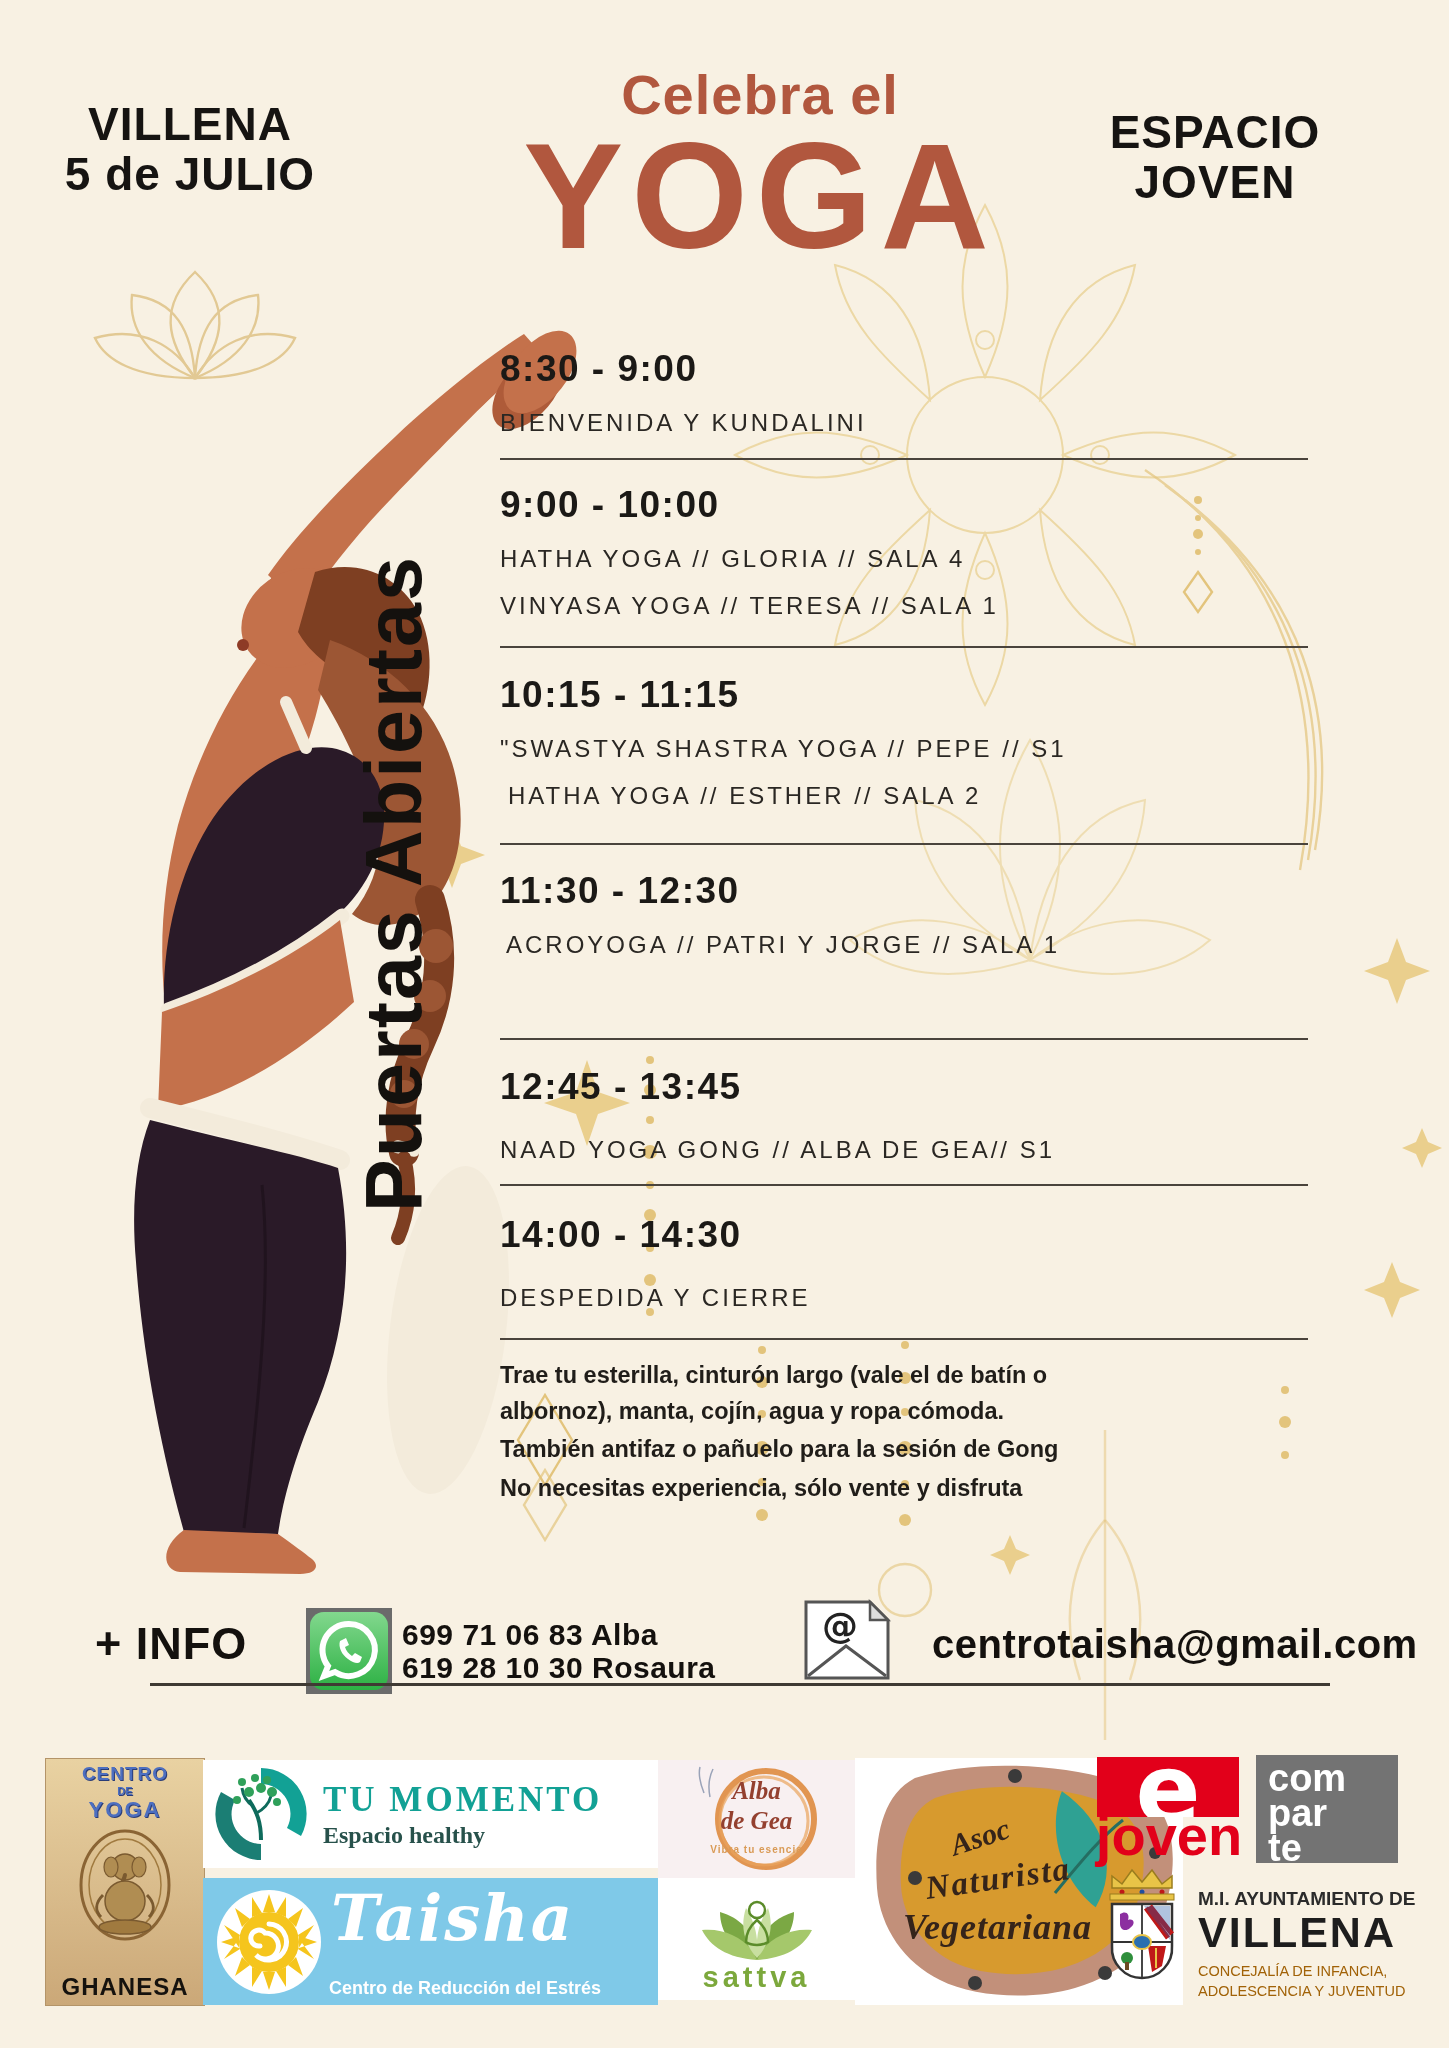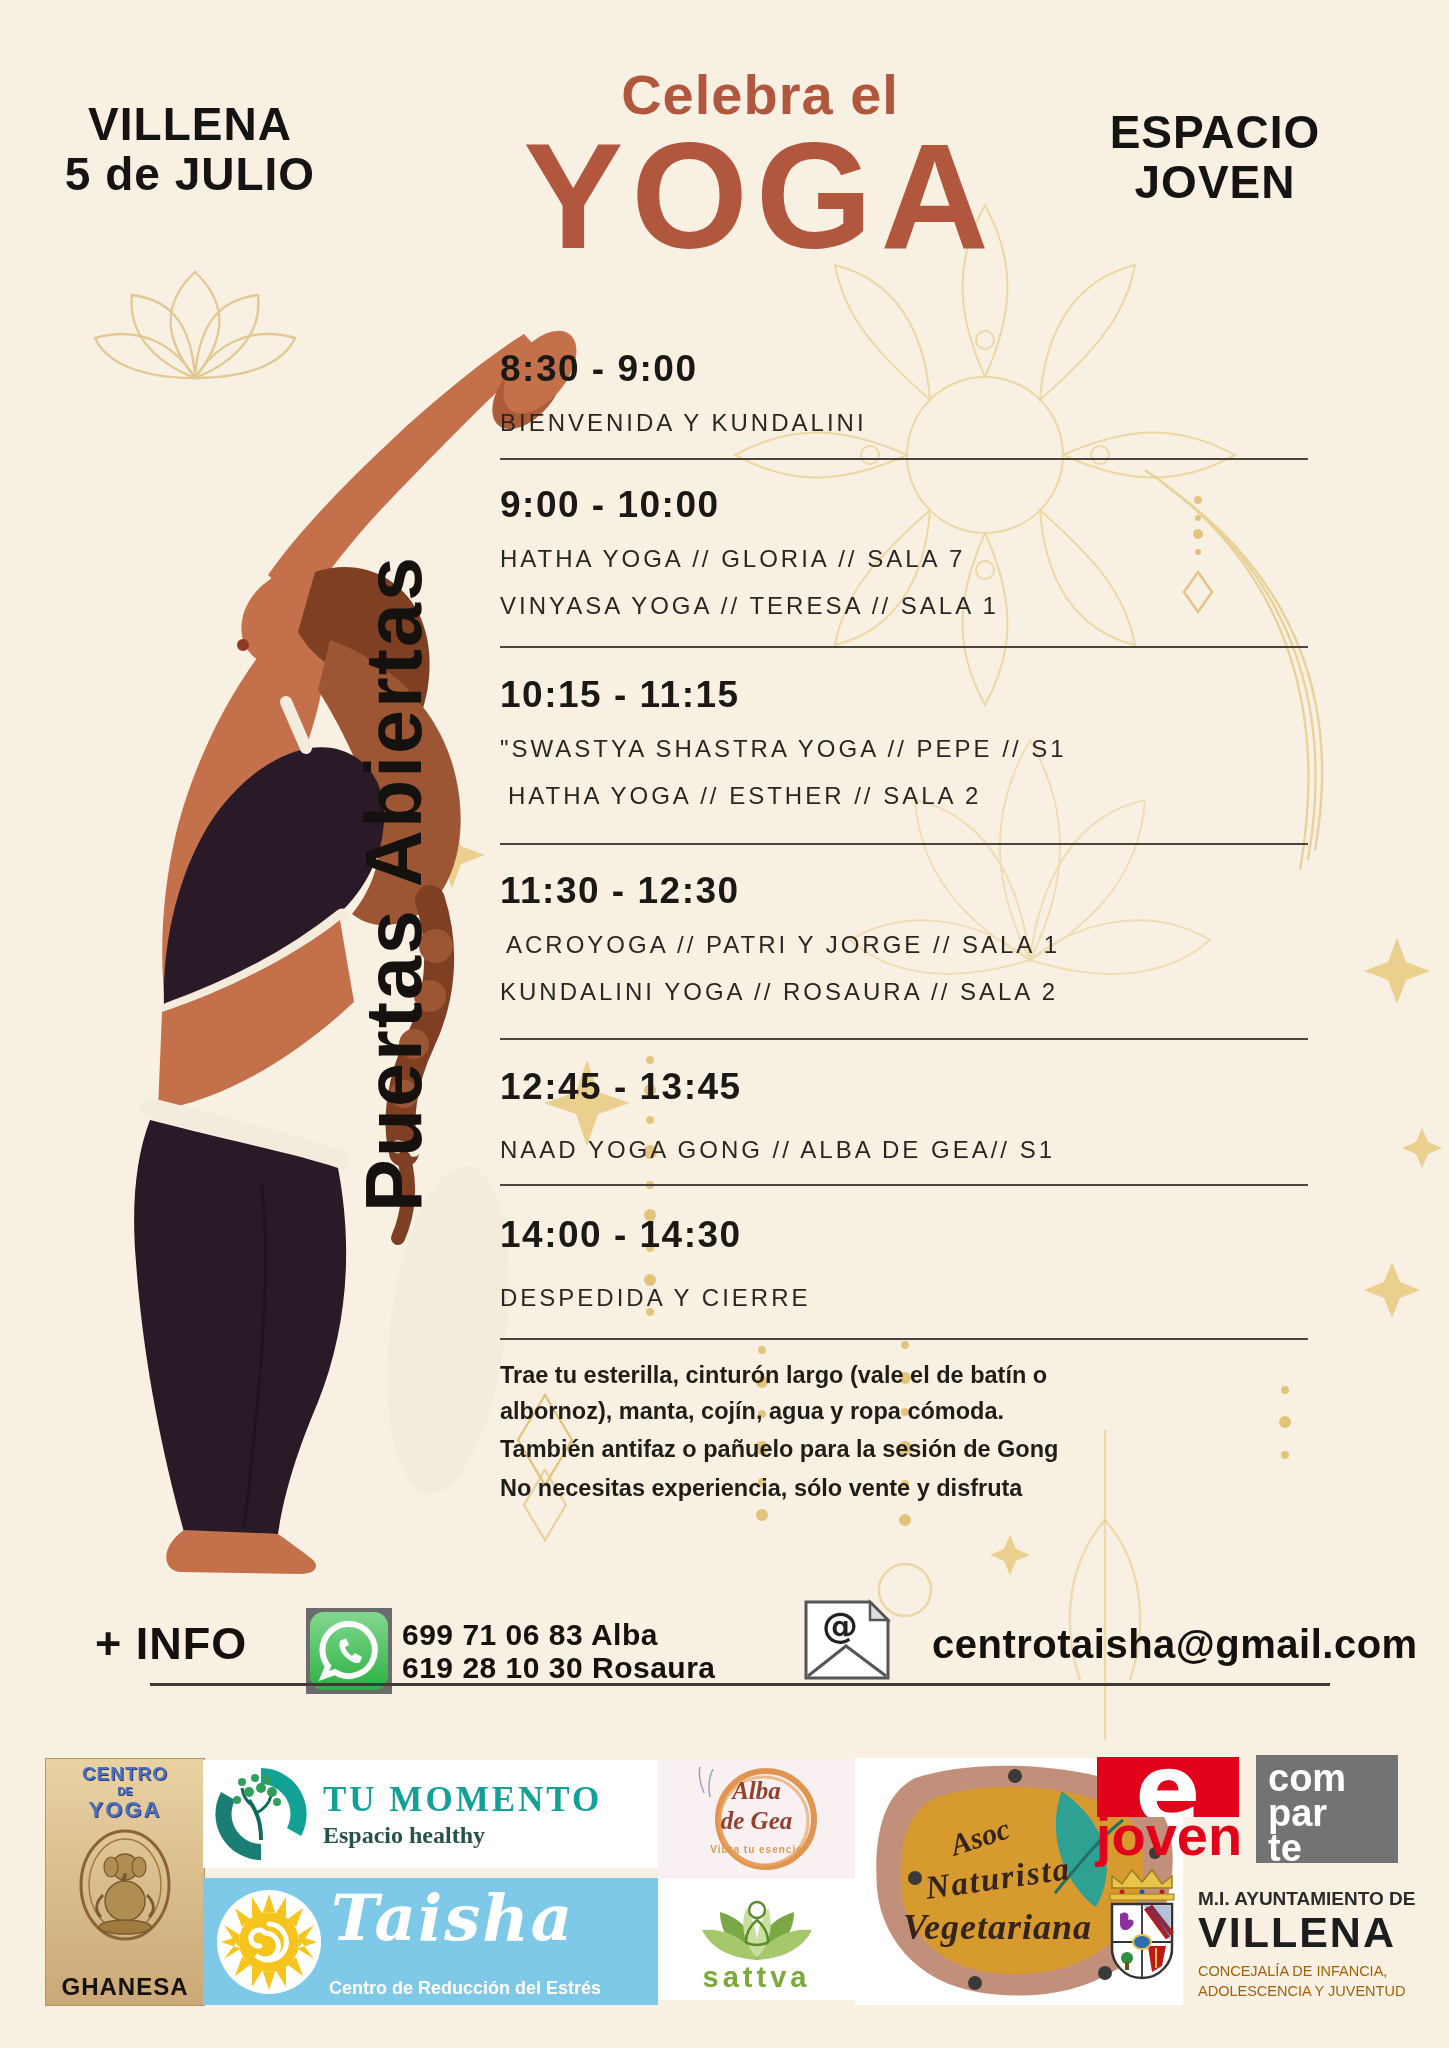--- a/index.html
+++ b/index.html
@@ -236,36 +236,35 @@
 <div class="vertical">Puertas Abiertas</div>
 
 <div class="abs layer-text" style="left:500px;top:348px;width:820px;">
   <div class="sched-time">8:30 - 9:00</div>
   <div class="sched-line">BIENVENIDA Y KUNDALINI</div>
 </div>
 <div class="rule" style="top:458px;"></div>
 
 <div class="abs layer-text" style="left:500px;top:484px;width:820px;">
   <div class="sched-time">9:00 - 10:00</div>
-  <div class="sched-line">HATHA YOGA // GLORIA // SALA 7</div>
+  <div class="sched-line">HATHA YOGA // GLORIA // SALA 4</div>
   <div class="sched-line">VINYASA YOGA // TERESA // SALA 1</div>
 </div>
 <div class="rule" style="top:646px;"></div>
 
 <div class="abs layer-text" style="left:500px;top:674px;width:820px;">
   <div class="sched-time">10:15 - 11:15</div>
   <div class="sched-line">"SWASTYA SHASTRA YOGA // PEPE // S1</div>
   <div class="sched-line" style="margin-left:8px;">HATHA YOGA // ESTHER // SALA 2</div>
 </div>
 <div class="rule" style="top:843px;"></div>
 
 <div class="abs layer-text" style="left:500px;top:870px;width:820px;">
   <div class="sched-time">11:30 - 12:30</div>
   <div class="sched-line" style="margin-left:6px;">ACROYOGA // PATRI Y JORGE // SALA 1</div>
-  <div class="sched-line">KUNDALINI YOGA // ROSAURA // SALA 2</div>
 </div>
 <div class="rule" style="top:1038px;"></div>
 
 <div class="abs layer-text" style="left:500px;top:1066px;width:820px;">
   <div class="sched-time">12:45 - 13:45</div>
   <div class="sched-line" style="margin-top:28px;">NAAD YOGA GONG // ALBA DE GEA// S1</div>
 </div>
 <div class="rule" style="top:1184px;"></div>
 
 <div class="abs layer-text" style="left:500px;top:1214px;width:820px;">

